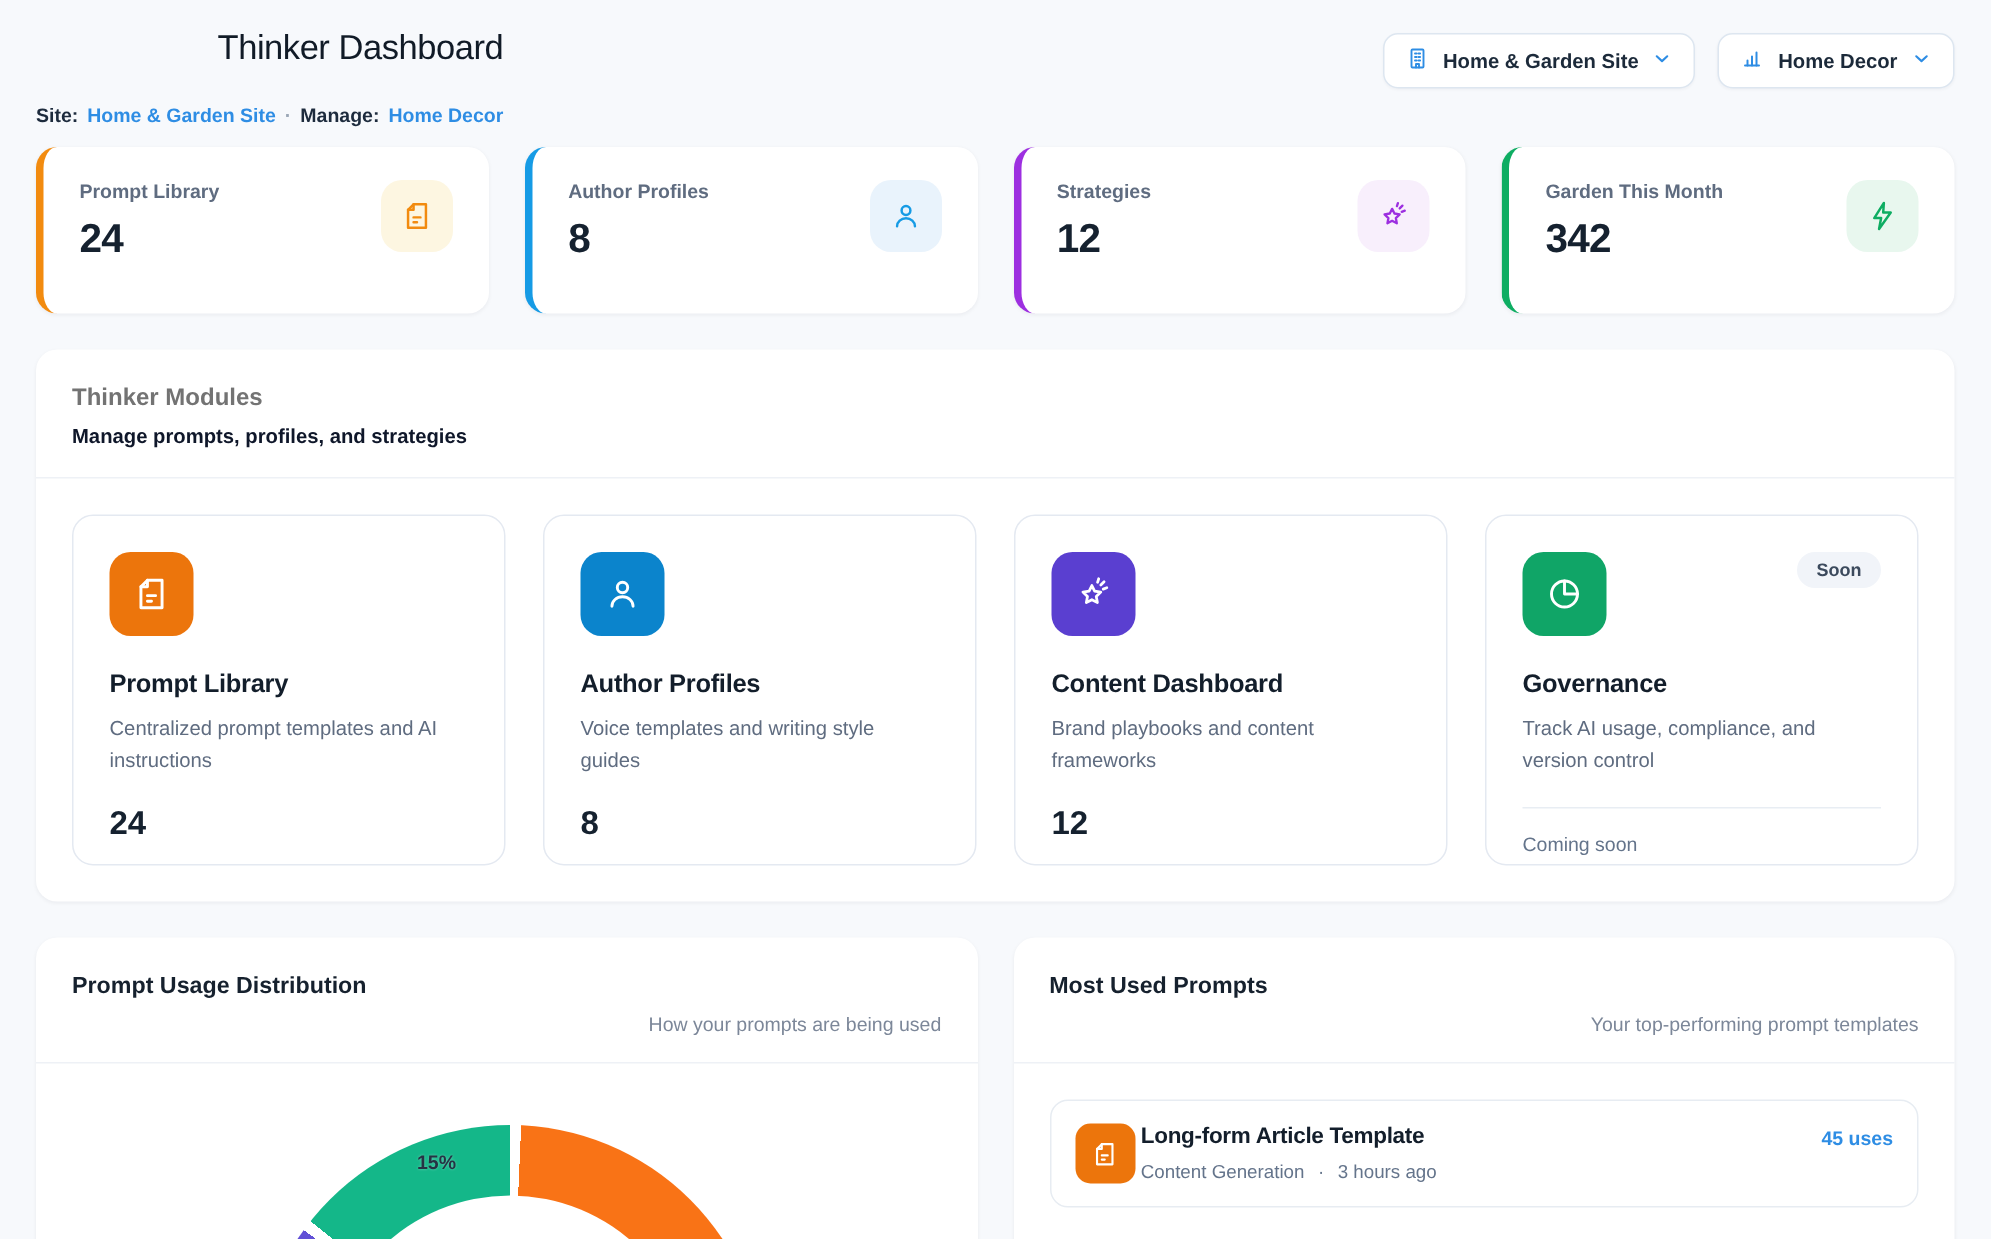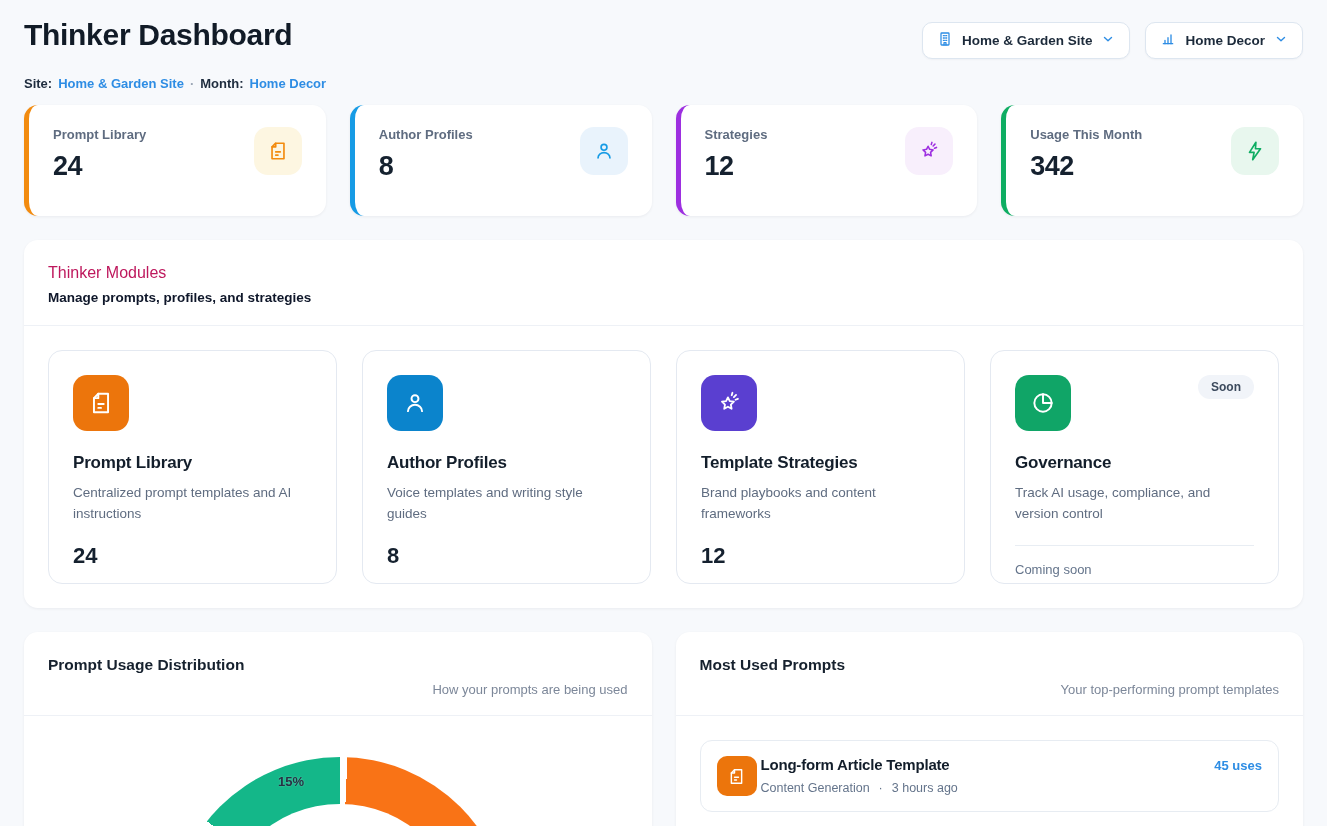--- a/index.html
+++ b/index.html
@@ -6,21 +6,21 @@
   html,body { width:1327px; height:826px; overflow:hidden; }
   body {
     background:#f7f9fc;
     font-family:"Liberation Sans","DejaVu Sans",sans-serif;
     color:#16212e;
   }
   .page { padding:18px 24px 0 24px; }
 
   
   .hdr { display:flex; justify-content:space-between; align-items:flex-start; margin-bottom:14px; }
-  .hdr h1 { font-size:30px; font-weight:700; letter-spacing:-0.3px; color:#111b27; }
+  .hdr h1 { font-size:23px; font-weight:400; letter-spacing:-0.3px; color:#111b27;text-align:right; }
   .hdr-sub { margin-top:24px; font-size:13px; font-weight:700; color:#1d2b3d; display:flex; align-items:center; gap:6px; }
   .hdr-sub a { color:#2e8de4; text-decoration:none; }
   .hdr-sub .dot { color:#9aa6b5; font-weight:700; }
   .hdr-actions { display:flex; gap:15px; margin-top:4px; }
   .sel-btn {
     display:flex; align-items:center; gap:9px; background:#fff;
     border:1px solid #dde6f0; border-radius:10px; padding:8px 14px;
     font-size:13.5px; font-weight:700; color:#1c2a3a; cursor:pointer;
     box-shadow:0 1px 2px rgba(15,23,42,.04);
     font-family:inherit;
@@ -36,21 +36,21 @@
     display:flex; justify-content:space-between;
   }
   .stat-label { font-size:13px; font-weight:600; color:#5f6c80; }
   .stat-value { font-size:27px; font-weight:800; color:#15212f; margin-top:9px; letter-spacing:-0.5px; }
   .chip { width:48px; height:48px; border-radius:14px; display:grid; place-items:center; flex:none; }
   .chip svg { width:22px; height:22px; }
 
   
   .panel { background:#fff; border-radius:14px; margin-top:24px; box-shadow:0 1px 3px rgba(15,23,42,.06); }
   .panel-head { padding:24px 24px 20px; }
-  .panel-title { font-size:16px; font-weight:400; color:#be185d; }
+  .panel-title { font-size:16px; font-weight:700; color:#737373; }
   .panel-sub { font-size:13.5px; color:#0f172a; margin-top:8px;font-weight:bold; }
   .divider { border-top:1px solid #eef1f6; }
   .mod-grid { display:grid; grid-template-columns:repeat(4,1fr); gap:25px; padding:24px; }
   .mod-card {
     border:1px solid #e4e9f1; border-radius:14px; padding:24px; height:234px;
     position:relative; background:#fff; cursor:pointer;
   }
   .mod-icon { width:56px; height:56px; border-radius:14px; display:grid; place-items:center; color:#fff; }
   .mod-icon svg { width:26px; height:26px; }
   .mod-title { font-size:17px; font-weight:800; color:#131e2b; margin-top:22px; letter-spacing:-0.2px; }
@@ -96,21 +96,21 @@
 
 <div class="page">
 
   <div class="hdr">
     <div>
       <h1>Thinker Dashboard</h1>
       <div class="hdr-sub">
         <span>Site:</span>
         <a href="#">Home &amp; Garden Site</a>
         <span class="dot">·</span>
-        <span>Month:</span>
+        <span>Manage:</span>
         <a href="#">Home Decor</a>
       </div>
     </div>
     <div class="hdr-actions">
       <button class="sel-btn">
         <span class="lead">
           <svg viewBox="0 0 24 24" width="16" height="16" fill="none" stroke="currentColor" stroke-width="1.9" stroke-linecap="round" stroke-linejoin="round">
               <rect x="6" y="3" width="12" height="18" rx="1"></rect>
               <path d="M10.5 21v-3.5h3V21"></path>
               <path d="M9.5 7h1.6M13 7h1.6M9.5 10.5h1.6M13 10.5h1.6M9.5 14h1.6M13 14h1.6"></path>
@@ -177,21 +177,21 @@
       <div class="chip" style="background-color: rgb(248, 239, 252); color: rgb(157, 47, 224);">
         <svg viewBox="0 0 24 24" fill="none" stroke="currentColor" stroke-width="1.7" stroke-linecap="round" stroke-linejoin="round">
             <path d="M11 6.8l1.7 3.4 3.8.6-2.8 2.7.7 3.8-3.4-1.8-3.4 1.8.7-3.8L5.5 10.8l3.8-.6z"></path>
             <path d="M16.5 6.5l2-2M18 9l2.2-.9M14.5 4.8l.7-2.2"></path>
           </svg>
       </div>
     </div>
 
     <div class="stat-card" style="border-left-color: rgb(14, 173, 98);">
       <div>
-        <div class="stat-label">Usage This Month</div>
+        <div class="stat-label">Garden This Month</div>
         <div class="stat-value">342</div>
       </div>
       <div class="chip" style="background-color: rgb(232, 247, 238); color: rgb(14, 173, 98);">
         <svg viewBox="0 0 24 24" fill="none" stroke="currentColor" stroke-width="1.8" stroke-linecap="round" stroke-linejoin="round">
             <path d="M13 2.5L6 13.5h5L9.5 21.5 18 9.5h-5.5z"></path>
           </svg>
       </div>
     </div>
   </div>
 
@@ -228,21 +228,21 @@
         <div class="mod-value">8</div>
       </div>
 
       <div class="mod-card">
         <div class="mod-icon" style="background-color: rgb(90, 63, 208);">
           <svg viewBox="0 0 24 24" fill="none" stroke="currentColor" stroke-width="1.7" stroke-linecap="round" stroke-linejoin="round">
               <path d="M11 6.8l1.7 3.4 3.8.6-2.8 2.7.7 3.8-3.4-1.8-3.4 1.8.7-3.8L5.5 10.8l3.8-.6z"></path>
               <path d="M16.5 6.5l2-2M18 9l2.2-.9M14.5 4.8l.7-2.2"></path>
             </svg>
         </div>
-        <div class="mod-title">Template Strategies</div>
+        <div class="mod-title">Content Dashboard</div>
         <div class="mod-desc">Brand playbooks and content frameworks</div>
         <div class="mod-value">12</div>
       </div>
 
       <div class="mod-card">
         <span class="soon-badge">Soon</span>
         <div class="mod-icon" style="background-color: rgb(16, 165, 103);">
           <svg viewBox="0 0 24 24" fill="none" stroke="currentColor" stroke-width="1.8" stroke-linecap="round" stroke-linejoin="round">
               <circle cx="12" cy="12" r="8"></circle>
               <path d="M12 12V4M12 12h8"></path>

